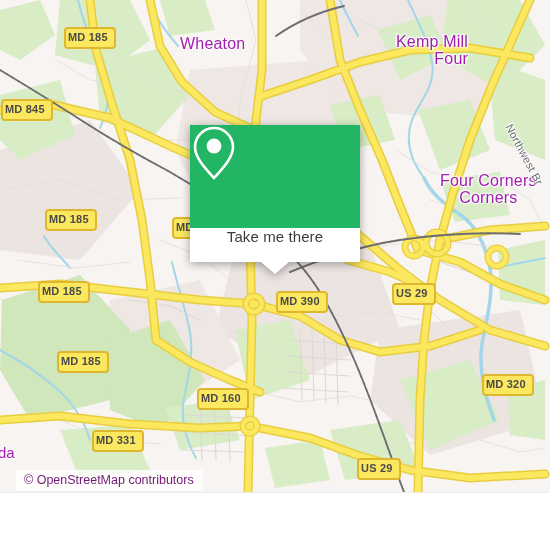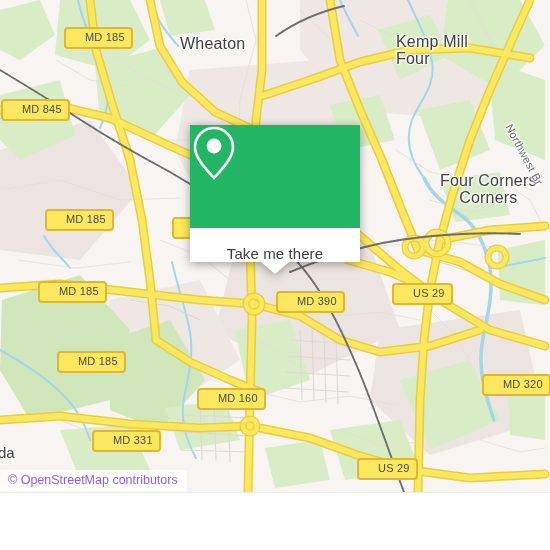--- a/index.html
+++ b/index.html
@@ -6,44 +6,44 @@
   body{width:550px;height:550px;overflow:hidden;font-family:"Liberation Sans",sans-serif;}
 
   #app{position:relative;width:550px;height:550px;overflow:hidden;background:#fff;}
 
   
   #map{position:absolute;left:0;top:0;width:550px;height:492px;overflow:hidden;
        background:#f6f2ee;}
   #map svg{position:absolute;left:0;top:0;}
 
   
-  .place{position:absolute;color:#404040;white-space:nowrap;
+  .place{position:absolute;color:#a21caf;white-space:nowrap;
          text-shadow:0 0 3px #fff,0 0 3px #fff,0 0 2px #fff,1px 1px 2px #fff,-1px -1px 2px #fff;
          font-family:"Liberation Sans",sans-serif;pointer-events:none;}
   .place.town{font-size:16px;letter-spacing:.2px;}
   .place.city{font-size:21px;letter-spacing:.3px;}
   .place.small{font-size:15px;}
   .place.riv{font-size:11px;color:#6b6b73;letter-spacing:.3px;}
 
   
   .shield{position:absolute;background:#fbe85f;border:2px solid #dfb72f;border-radius:4px;
-          color:#4a4a4a;font-size:11px;font-weight:normal;line-height:1;
-          padding:3px 6px 4px 19px;white-space:nowrap;
+          color:#4a4a4a;font-size:11px;font-weight:bold;line-height:1;
+          padding:3px 6px 4px 2px;white-space:nowrap;
           font-family:"Liberation Sans",sans-serif;letter-spacing:.2px;text-align:right;}
 
   
-  #osm-attr{position:absolute;left:0;top:470px;width:auto;
-            background:rgba(255,255,255,.80);color:#8b5cf6;
+  #osm-attr{position:absolute;left:16px;top:470px;width:auto;
+            background:rgba(255,255,255,.80);color:#701a75;
             font-size:12.5px;padding:3px 9px 4px 8px;white-space:nowrap;}
 
   
   #popup{position:absolute;left:190px;top:125px;width:170px;
          filter:drop-shadow(0 2px 5px rgba(0,0,0,.35));}
   #popup-head{height:103px;background:#22b563;display:flex;align-items:center;justify-content:center;}
-  #popup-body{height:34px;background:#fff;display:flex;align-items:flex-end;justify-content:center;}
+  #popup-body{height:34px;background:#fff;display:flex;align-items:flex-start;justify-content:center;}
   #popup-label{font-size:15px;color:#3c3c3c;letter-spacing:.1px;}
   #popup-tail{position:absolute;left:50%;top:137px;transform:translateX(-50%);
               width:0;height:0;border-left:14px solid transparent;border-right:14px solid transparent;
               border-top:12px solid #fff;}
 
   
   #footer{position:absolute;left:0;top:492px;width:550px;height:58px;background:#fff;
           border-top:1px solid #ececec;}
 </style>
 </head>
@@ -204,21 +204,21 @@
       <path class="raild" d="M0,70 C30,88 56,104 84,122 C112,140 140,156 170,172 C200,190 228,206 254,224" stroke="#fff"></path>
       <path class="rail" d="M254,224 C280,242 300,262 316,286 C332,310 344,336 356,364 C368,392 378,420 388,448 C396,470 400,482 404,492"></path>
       <path class="raild" d="M254,224 C280,242 300,262 316,286 C332,310 344,336 356,364 C368,392 378,420 388,448 C396,470 400,482 404,492" stroke="#fff"></path>
       <path class="rail" d="M290,272 C324,258 360,246 400,240 C440,234 478,232 520,234"></path>
       <path class="raild" d="M290,272 C324,258 360,246 400,240 C440,234 478,232 520,234" stroke="#fff"></path>
       <path class="rail" d="M276,36 C296,22 318,12 344,6"></path>
     </svg>
 
     <div class="place town" style="left:180px;top:35px">Wheaton</div>
 
-    <div class="place town" style="left:396px;top:33px;line-height:17px;text-align:left">
+    <div class="place town" style="left:396px;top:33px;line-height:17px;text-align:right">
       <div>Kemp Mill</div>
       <div>Four</div>
     </div>
 
     <div class="place town" style="left:440px;top:172px;line-height:17px;text-align:center">
       <div>Four Corners</div>
       <div>Corners</div>
     </div>
 
 

